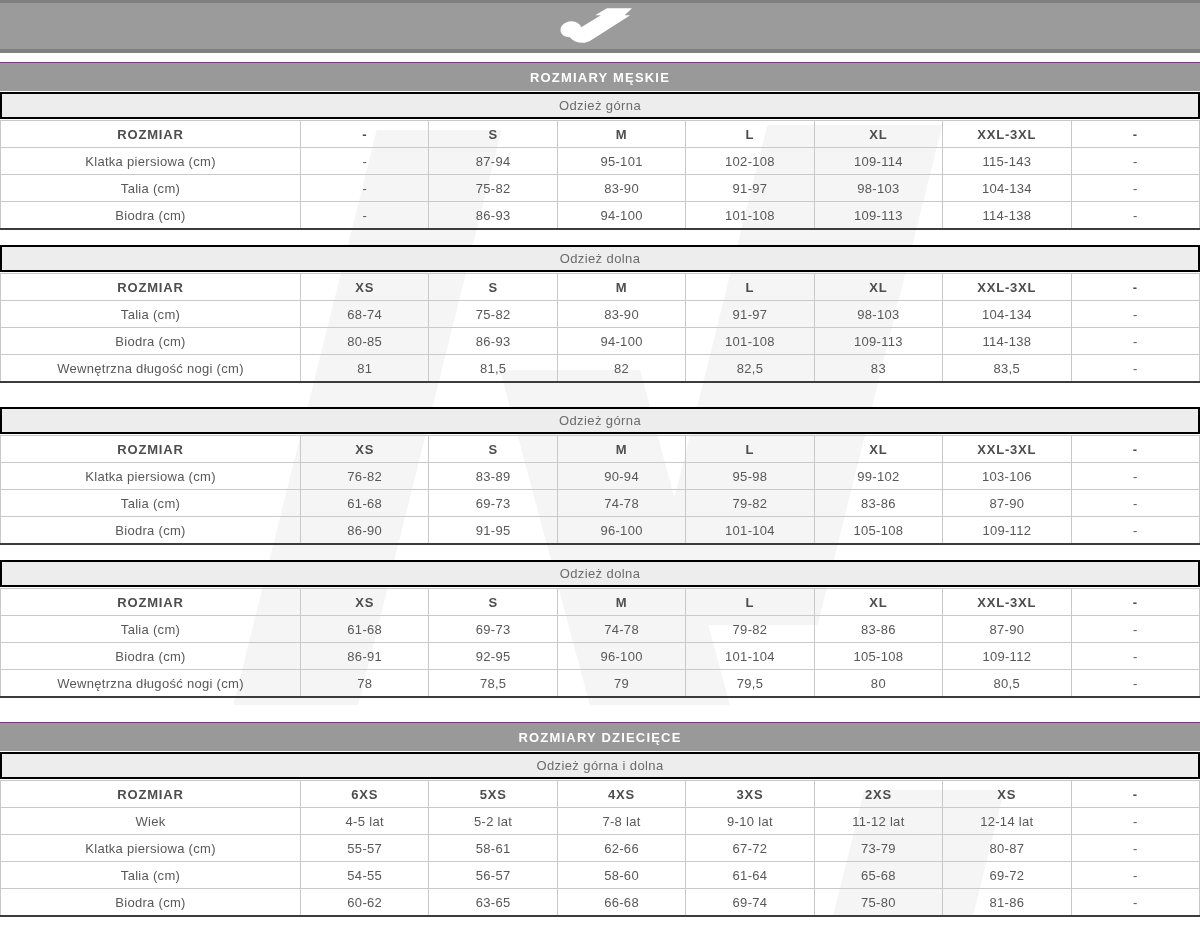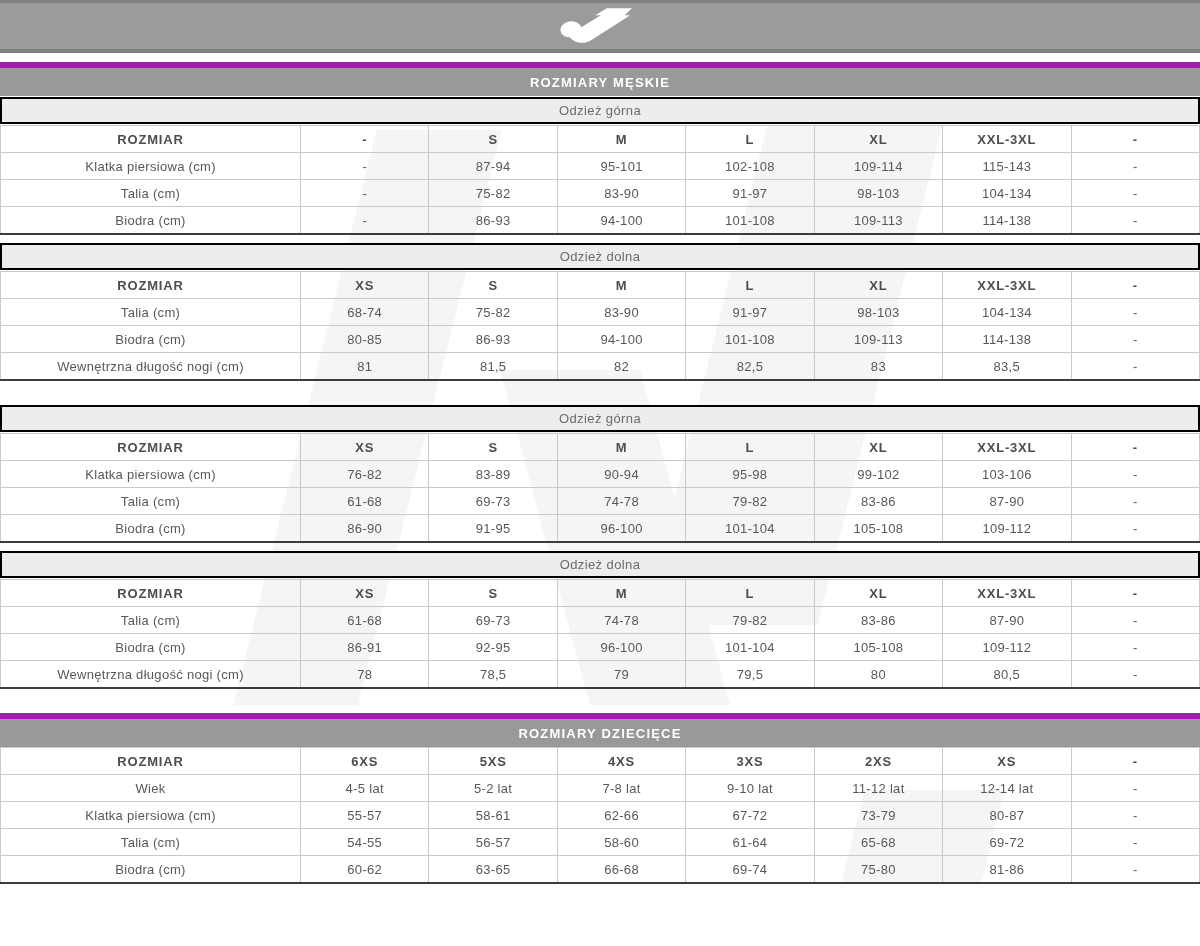--- a/index.html
+++ b/index.html
@@ -27,35 +27,35 @@
     border-bottom:4px solid #7f7f7f;
     display:flex; align-items:center; justify-content:center;
     margin-bottom:9px;
   }
   .logo-svg { width:96px; height:38px; display:block; }
 
   
   .section-bar {
     height:28px;
     background:#999999;
-    border-top:6px solid #a21caf;
+    border-top:1px solid #a21caf;
     color:#ffffff;
     font-size:13px; font-weight:bold; letter-spacing:1.2px;
     display:flex; align-items:center; justify-content:center;
   }
   .sub-bar {
     height:23px;
     background:#ededed;
     border:2px solid #000000;
     color:#6b6b6b;
     font-size:13px; letter-spacing:0.4px;
     display:flex; align-items:center; justify-content:center;
     margin:1px 0;
   }
-  .sub-bar.gap-above { margin-top:8px; }
+  .sub-bar.gap-above { margin-top:15px; }
 
   .size-section { margin-top:0; }
   .size-section + .size-section { margin-top:24px; }
 
   table {
     width:100%;
     border-collapse:collapse;
     table-layout:fixed;
     background:transparent;
   }
@@ -308,20 +308,23 @@
             <td>-</td>
           </tr>
         </tbody>
     </table>
   </section>
 
   <section class="size-section">
     <div class="section-bar">
       <span>ROZMIARY DZIECIĘCE</span>
     </div>
+    <div class="sub-bar">
+      <span>Odzież górna i dolna</span>
+    </div>
     <table>
       <thead>
           <tr>
             <th>ROZMIAR</th>
             <th>6XS</th>
             <th>5XS</th>
             <th>4XS</th>
             <th>3XS</th>
             <th>2XS</th>
             <th>XS</th>

